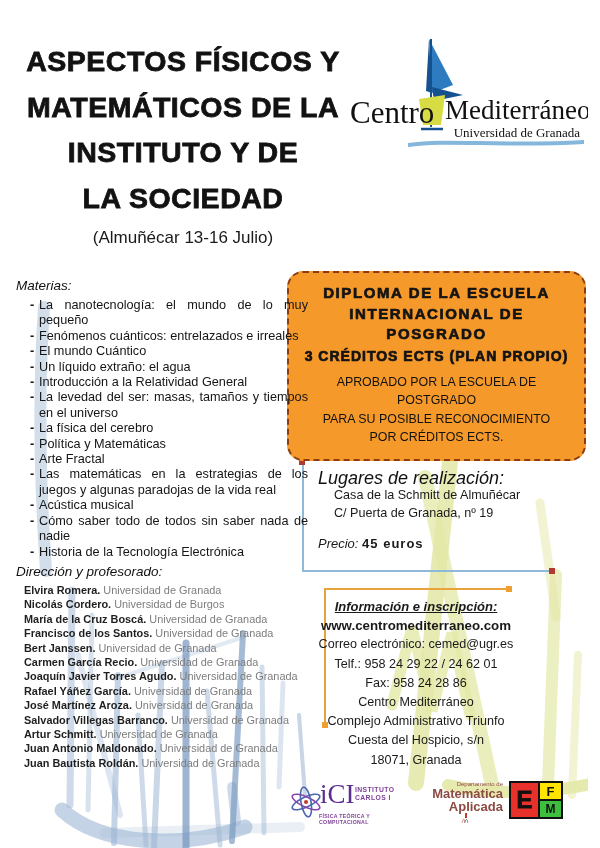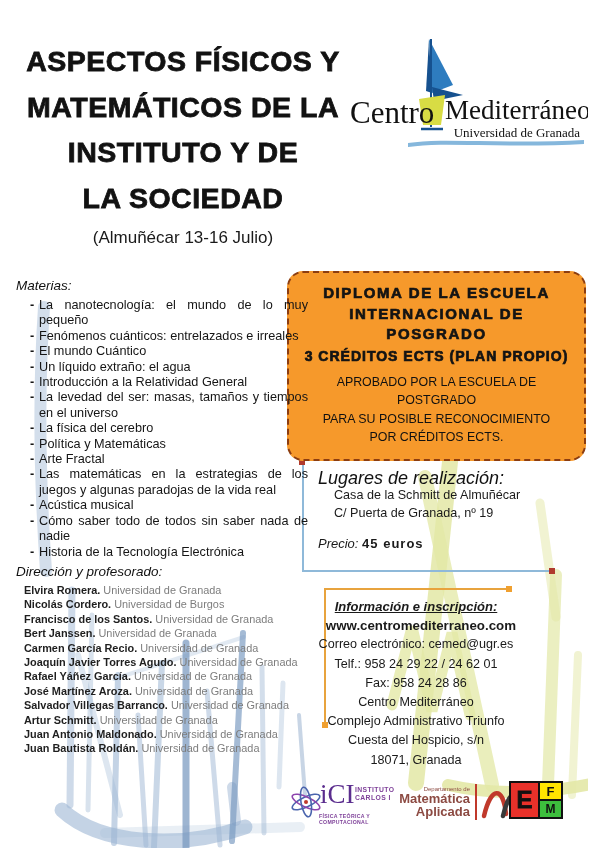--- a/index.html
+++ b/index.html
@@ -54,34 +54,34 @@
   .lug-line1{font-size:12.6px;line-height:17.5px;padding-left:16px;}
   .precio{margin-top:14px;font-size:13px;}
   .precio-label{font-style:italic;}
   .precio-value{font-weight:700;letter-spacing:1px;}
 
   
   .info-frame{left:324px;top:573px;width:183px;height:135px;
               border-top:2px solid #E8A33D;border-left:2px solid #E8A33D;z-index:1;position:absolute;}
   .info-text{left:316px;top:582px;width:200px;text-align:center;font-size:12.6px;line-height:19.2px;}
   .info-head{font-size:13px;font-weight:700;font-style:italic;text-decoration:underline;}
-  .info-www{font-size:13.3px;font-weight:700;text-align:right;}
+  .info-www{font-size:13.3px;font-weight:700;}
   .b{font-weight:400;}
 
   
   .ici{left:289px;top:762px;width:104px;height:50px;color:#5B2D8E;}
   .ici-acronym{position:absolute;left:31px;top:2px;font-family:"Liberation Serif",serif;
                font-weight:400;font-size:27px;color:#5B2D8E;}
   .ici-name{position:absolute;left:66px;top:9px;font-size:6.8px;font-weight:700;line-height:8px;
             letter-spacing:.4px;color:#7D3F98;}
   .ici-tag{position:absolute;left:30px;top:36px;width:74px;font-size:5.2px;font-weight:700;
            letter-spacing:.3px;color:#7D3F98;}
   .atom{position:absolute;left:0;top:4px;}
 
-  .mat{left:394px;top:766px;width:142px;height:42px;display:flex;align-items:center;}
+  .mat{left:394px;top:766px;width:142px;height:42px;display:flex;align-items:center;flex-direction:column;}
   .mat-txt{width:76px;text-align:right;color:#8C4A42;line-height:12.5px;}
   .mat-dept{font-size:6px;line-height:7px;}
   .mat-big{font-size:13px;font-weight:700;}
   .mat-div{width:2px;height:36px;background:#C0392B;margin:0 4px 0 5px;}
 
   .efm{left:509px;top:766px;width:54px;height:38px;background:#111;display:flex;gap:2px;
        padding:2px;box-sizing:border-box;}
   .efm-left{background:#E8312A;width:27px;display:flex;align-items:center;justify-content:center;
             font-size:24px;font-weight:700;color:#111;-webkit-text-stroke:.8px #111;}
   .efm-right{display:flex;flex-direction:column;gap:2px;flex:1;}
@@ -183,20 +183,21 @@
       <div class="m-item">Cómo saber todo de todos sin saber nada de nadie</div>
       <div class="m-item">Historia de la Tecnología Electrónica</div>
     </div>
   </div>
 
   <div class="layer direccion">
     <div class="sec-head">Dirección y profesorado:</div>
     <div class="p-list">
       <div class="p-row"><span class="p-name">Elvira Romera.</span> <span class="p-aff">Universidad de Granada</span></div>
       <div class="p-row"><span class="p-name">Nicolás Cordero.</span> <span class="p-aff">Universidad de Burgos</span></div>
+      <div class="p-row"><span class="p-name">María de la Cruz Boscá.</span> <span class="p-aff">Universidad de Granada</span></div>
       <div class="p-row"><span class="p-name">Francisco de los Santos.</span> <span class="p-aff">Universidad de Granada</span></div>
       <div class="p-row"><span class="p-name">Bert Janssen.</span> <span class="p-aff">Universidad de Granada</span></div>
       <div class="p-row"><span class="p-name">Carmen García Recio.</span> <span class="p-aff">Universidad de Granada</span></div>
       <div class="p-row"><span class="p-name">Joaquín Javier Torres Agudo.</span> <span class="p-aff">Universidad de Granada</span></div>
       <div class="p-row"><span class="p-name">Rafael Yáñez García.</span> <span class="p-aff">Universidad de Granada</span></div>
       <div class="p-row"><span class="p-name">José Martínez Aroza.</span> <span class="p-aff">Universidad de Granada</span></div>
       <div class="p-row"><span class="p-name">Salvador Villegas Barranco.</span> <span class="p-aff">Universidad de Granada</span></div>
       <div class="p-row"><span class="p-name">Artur Schmitt.</span> <span class="p-aff">Universidad de Granada</span></div>
       <div class="p-row"><span class="p-name">Juan Antonio Maldonado.</span> <span class="p-aff">Universidad de Granada</span></div>
       <div class="p-row"><span class="p-name">Juan Bautista Roldán.</span> <span class="p-aff">Universidad de Granada</span></div>

